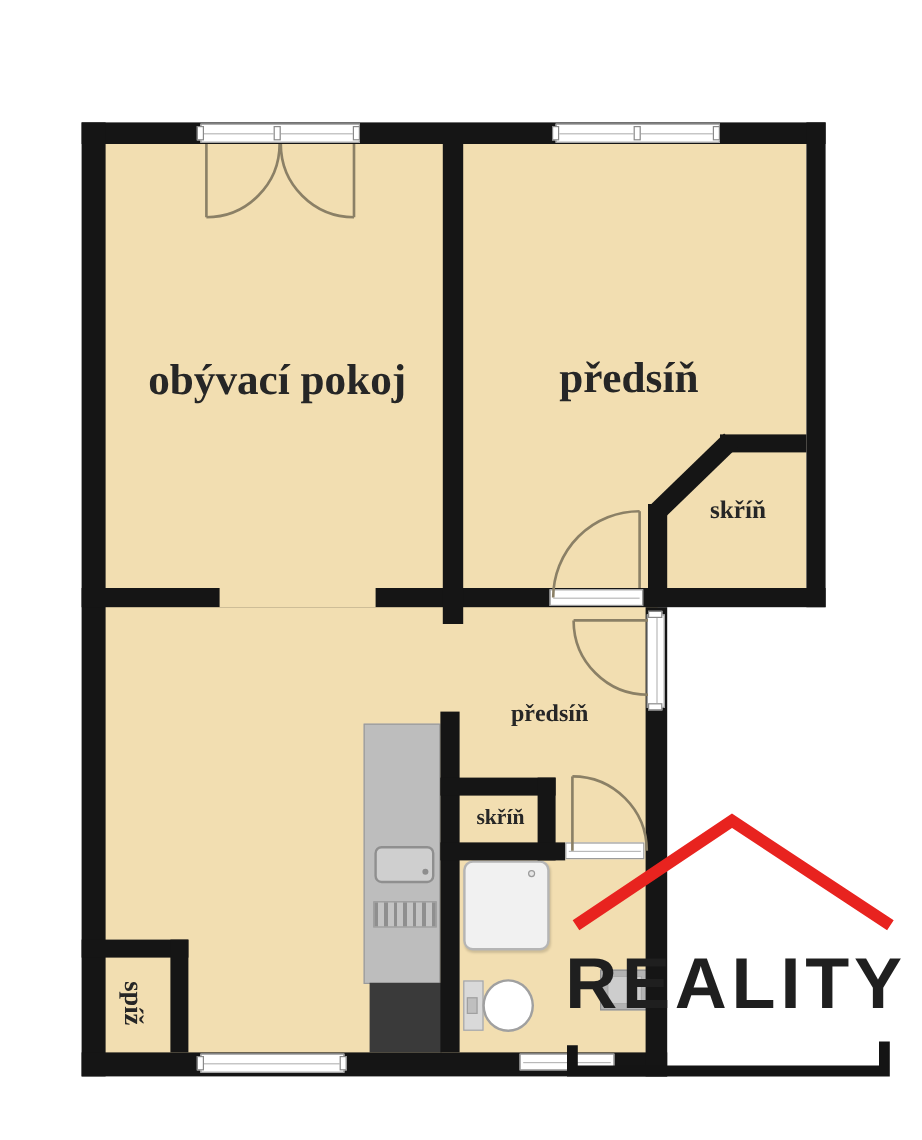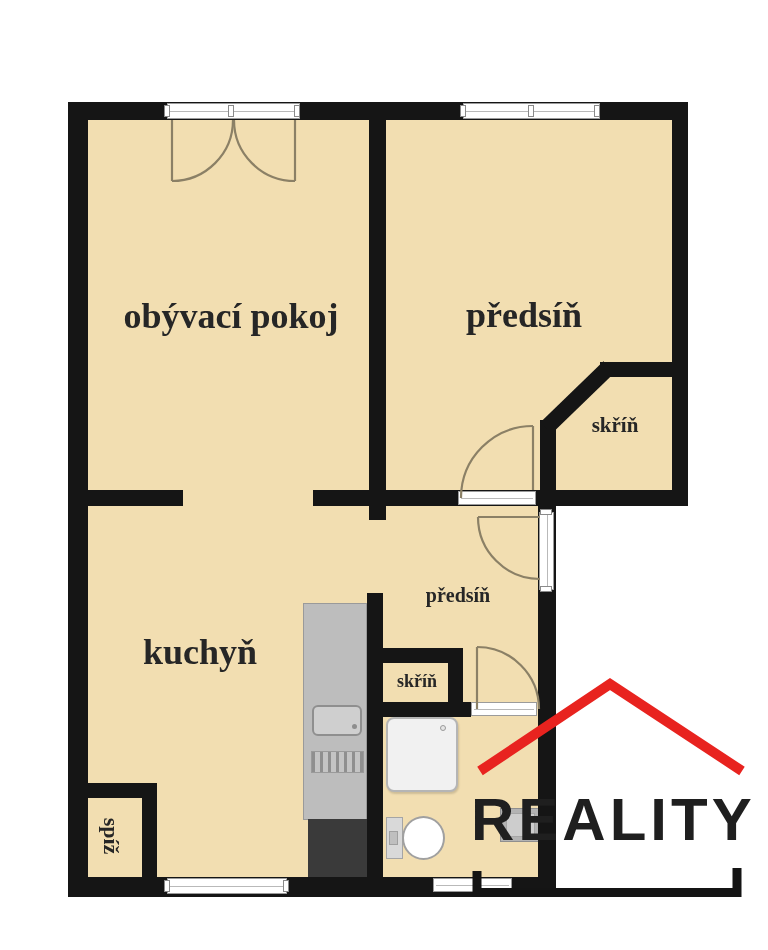--- a/index.html
+++ b/index.html
@@ -125,19 +125,18 @@
     </g>
 
     <path d="M480,751 L610,664 L742,751" fill="none" stroke="#e8231f" stroke-width="10" stroke-linejoin="miter"></path>
     <path d="M477,851 L477,872.5 L737,872.5 L737,848" fill="none" stroke="#141414" stroke-width="9"></path>
   </svg>
 
   <div class="roomlabel" style="left:231px;top:296px;font-size:36px;">obývací pokoj</div>
   <div class="roomlabel" style="left:524px;top:295px;font-size:36px;">předsíň</div>
   <div class="roomlabel" style="left:615px;top:405px;font-size:21px;">skříň</div>
   <div class="roomlabel" style="left:458px;top:575px;font-size:20px;">předsíň</div>
-  <div class="roomlabel" style="left:200px;top:632px;font-size:36px;">kuchyň</div>
   <div class="roomlabel" style="left:417px;top:661px;font-size:18px;">skříň</div>
   <div class="roomlabel" style="left:111px;top:816px;font-size:22px;transform:translate(-50%,-50%) rotate(90deg);">spíž</div>
 
   <div class="logo-text" style="left:471px;top:765px;width:282px;font-size:60px;letter-spacing:4px;">REALITY</div>
 
 </div>
 
 </body></html>

